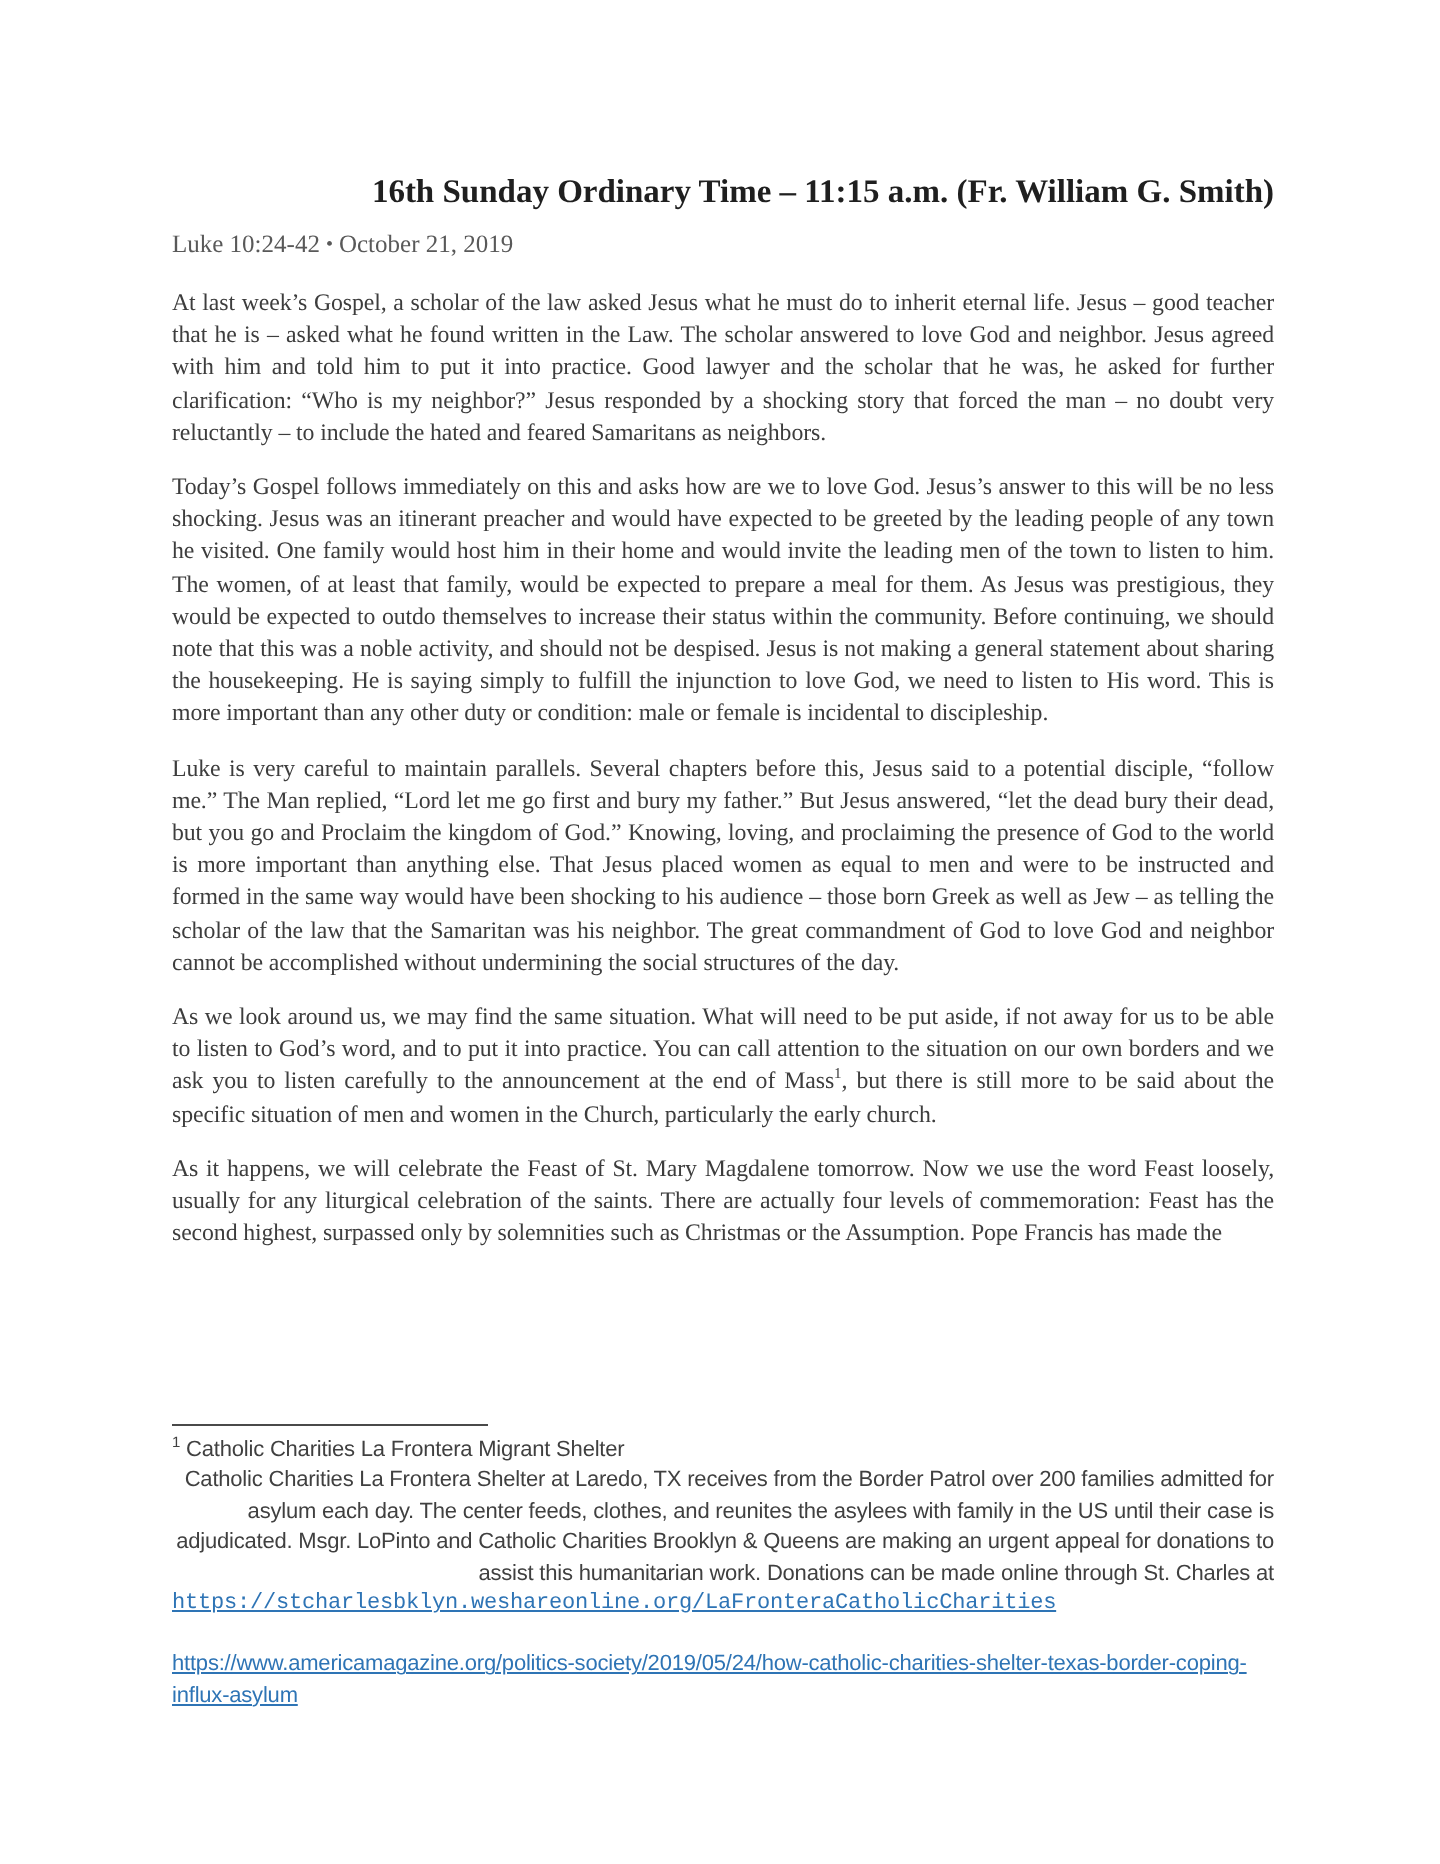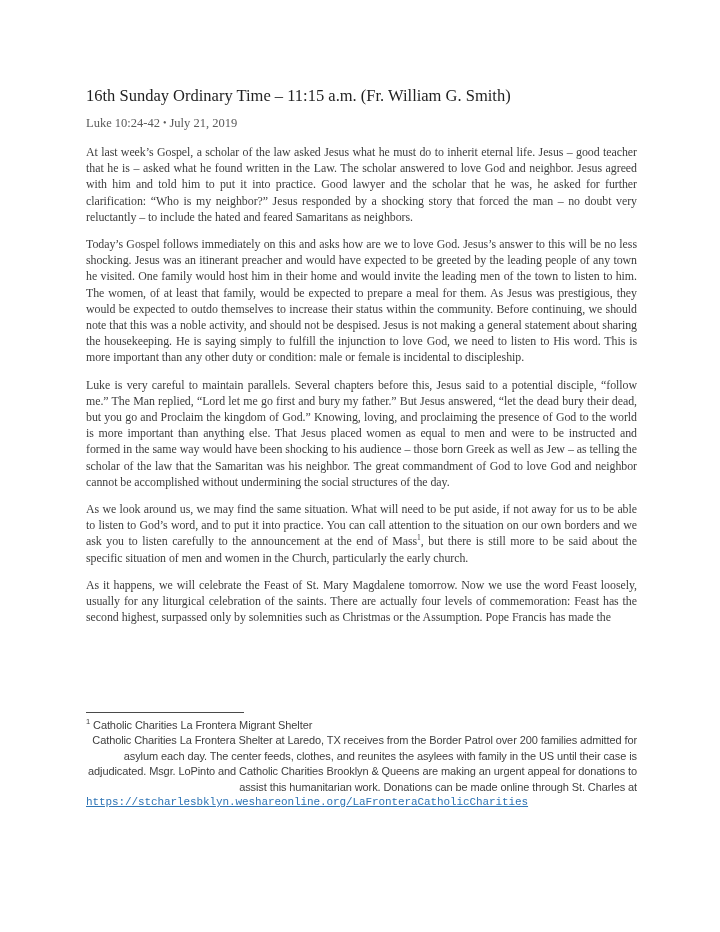--- a/index.html
+++ b/index.html
@@ -14,25 +14,26 @@
 
   .content {
     position: absolute;
     left: 86px;
     top: 86px;
     width: 551px;
   }
 
   .doc-title {
     font-family: "Liberation Serif", serif;
-    font-weight: 400;
+    font-weight: 700;
     font-size: 16.5px;
     line-height: 20px;
     color: #1f1f1f;
     margin: 0 0 9px 0;
+    text-align: right;
   }
 
   .doc-subtitle {
     font-family: "Liberation Serif", serif;
     font-size: 12.5px;
     line-height: 15px;
     color: #595959;
     margin: 0 0 13px 0;
   }
   .doc-subtitle .sep { padding: 0 3px; font-size: 10px; vertical-align: 1px; }
@@ -85,21 +86,21 @@
   .fn-gap { height: 15px; }
 </style>
 </head>
 <body>
 
 <div class="content">
 
   <h1 class="doc-title">16th Sunday Ordinary Time – 11:15 a.m. (Fr. William G. Smith)</h1>
 
   <div class="doc-subtitle">
-    <span>Luke 10:24-42</span><span class="sep">•</span><span>July 21, 2019</span>
+    <span>Luke 10:24-42</span><span class="sep">•</span><span>October 21, 2019</span>
   </div>
 
   <p class="para">At last week’s Gospel, a scholar of the law asked Jesus what he must do to inherit eternal life. Jesus – good teacher that he is – asked what he found written in the Law. The scholar answered to love God and neighbor. Jesus agreed with him and told him to put it into practice. Good lawyer and the scholar that he was, he asked for further clarification: “Who is my neighbor?” Jesus responded by a shocking story that forced the man – no doubt very reluctantly – to include the hated and feared Samaritans as neighbors.</p>
 
   <p class="para">Today’s Gospel follows immediately on this and asks how are we to love God. Jesus’s answer to this will be no less shocking. Jesus was an itinerant preacher and would have expected to be greeted by the leading people of any town he visited. One family would host him in their home and would invite the leading men of the town to listen to him. The women, of at least that family, would be expected to prepare a meal for them. As Jesus was prestigious, they would be expected to outdo themselves to increase their status within the community. Before continuing, we should note that this was a noble activity, and should not be despised. Jesus is not making a general statement about sharing the housekeeping. He is saying simply to fulfill the injunction to love God, we need to listen to His word. This is more important than any other duty or condition: male or female is incidental to discipleship.</p>
 
   <p class="para">Luke is very careful to maintain parallels. Several chapters before this, Jesus said to a potential disciple, “follow me.” The Man replied, “Lord let me go first and bury my father.” But Jesus answered, “let the dead bury their dead, but you go and Proclaim the kingdom of God.” Knowing, loving, and proclaiming the presence of God to the world is more important than anything else. That Jesus placed women as equal to men and were to be instructed and formed in the same way would have been shocking to his audience – those born Greek as well as Jew – as telling the scholar of the law that the Samaritan was his neighbor. The great commandment of God to love God and neighbor cannot be accomplished without undermining the social structures of the day.</p>
 
   <p class="para"><span>As we look around us, we may find the same situation. What will need to be put aside, if not away for us to be able to listen to God’s word, and to put it into practice. You can call attention to the situation on our own borders and we ask you to listen carefully to the announcement at the end of Mass</span><sup>1</sup><span>, but there is still more to be said about the specific situation of men and women in the Church, particularly the early church.</span></p>
 
@@ -113,14 +114,15 @@
 
   <div class="fn-title-line"><sup>1</sup> <span>Catholic Charities La Frontera Migrant Shelter</span></div>
 
   <div class="fn-body">Catholic Charities La Frontera Shelter at Laredo, TX receives from the Border Patrol over 200 families admitted for asylum each day. The center feeds, clothes, and reunites the asylees with family in the US until their case is adjudicated. Msgr. LoPinto and Catholic Charities Brooklyn &amp; Queens are making an urgent appeal for donations to assist this humanitarian work. Donations can be made online through St. Charles at</div>
 
   <a class="fn-link" style="color: rgb(46, 116, 181); font-family: Liberation Mono, monospace;">https://stcharlesbklyn.weshareonline.org/LaFronteraCatholicCharities</a>
 
   <div class="fn-gap"></div>
 
 
+  <a class="fn-link" style="color: rgb(46, 116, 181);">https://www.americamagazine.org/politics-society/2019/05/24/how-catholic-charities-shelter-texas-border-coping-influx-asylum</a>
 
 </div>
 
 </body></html>

